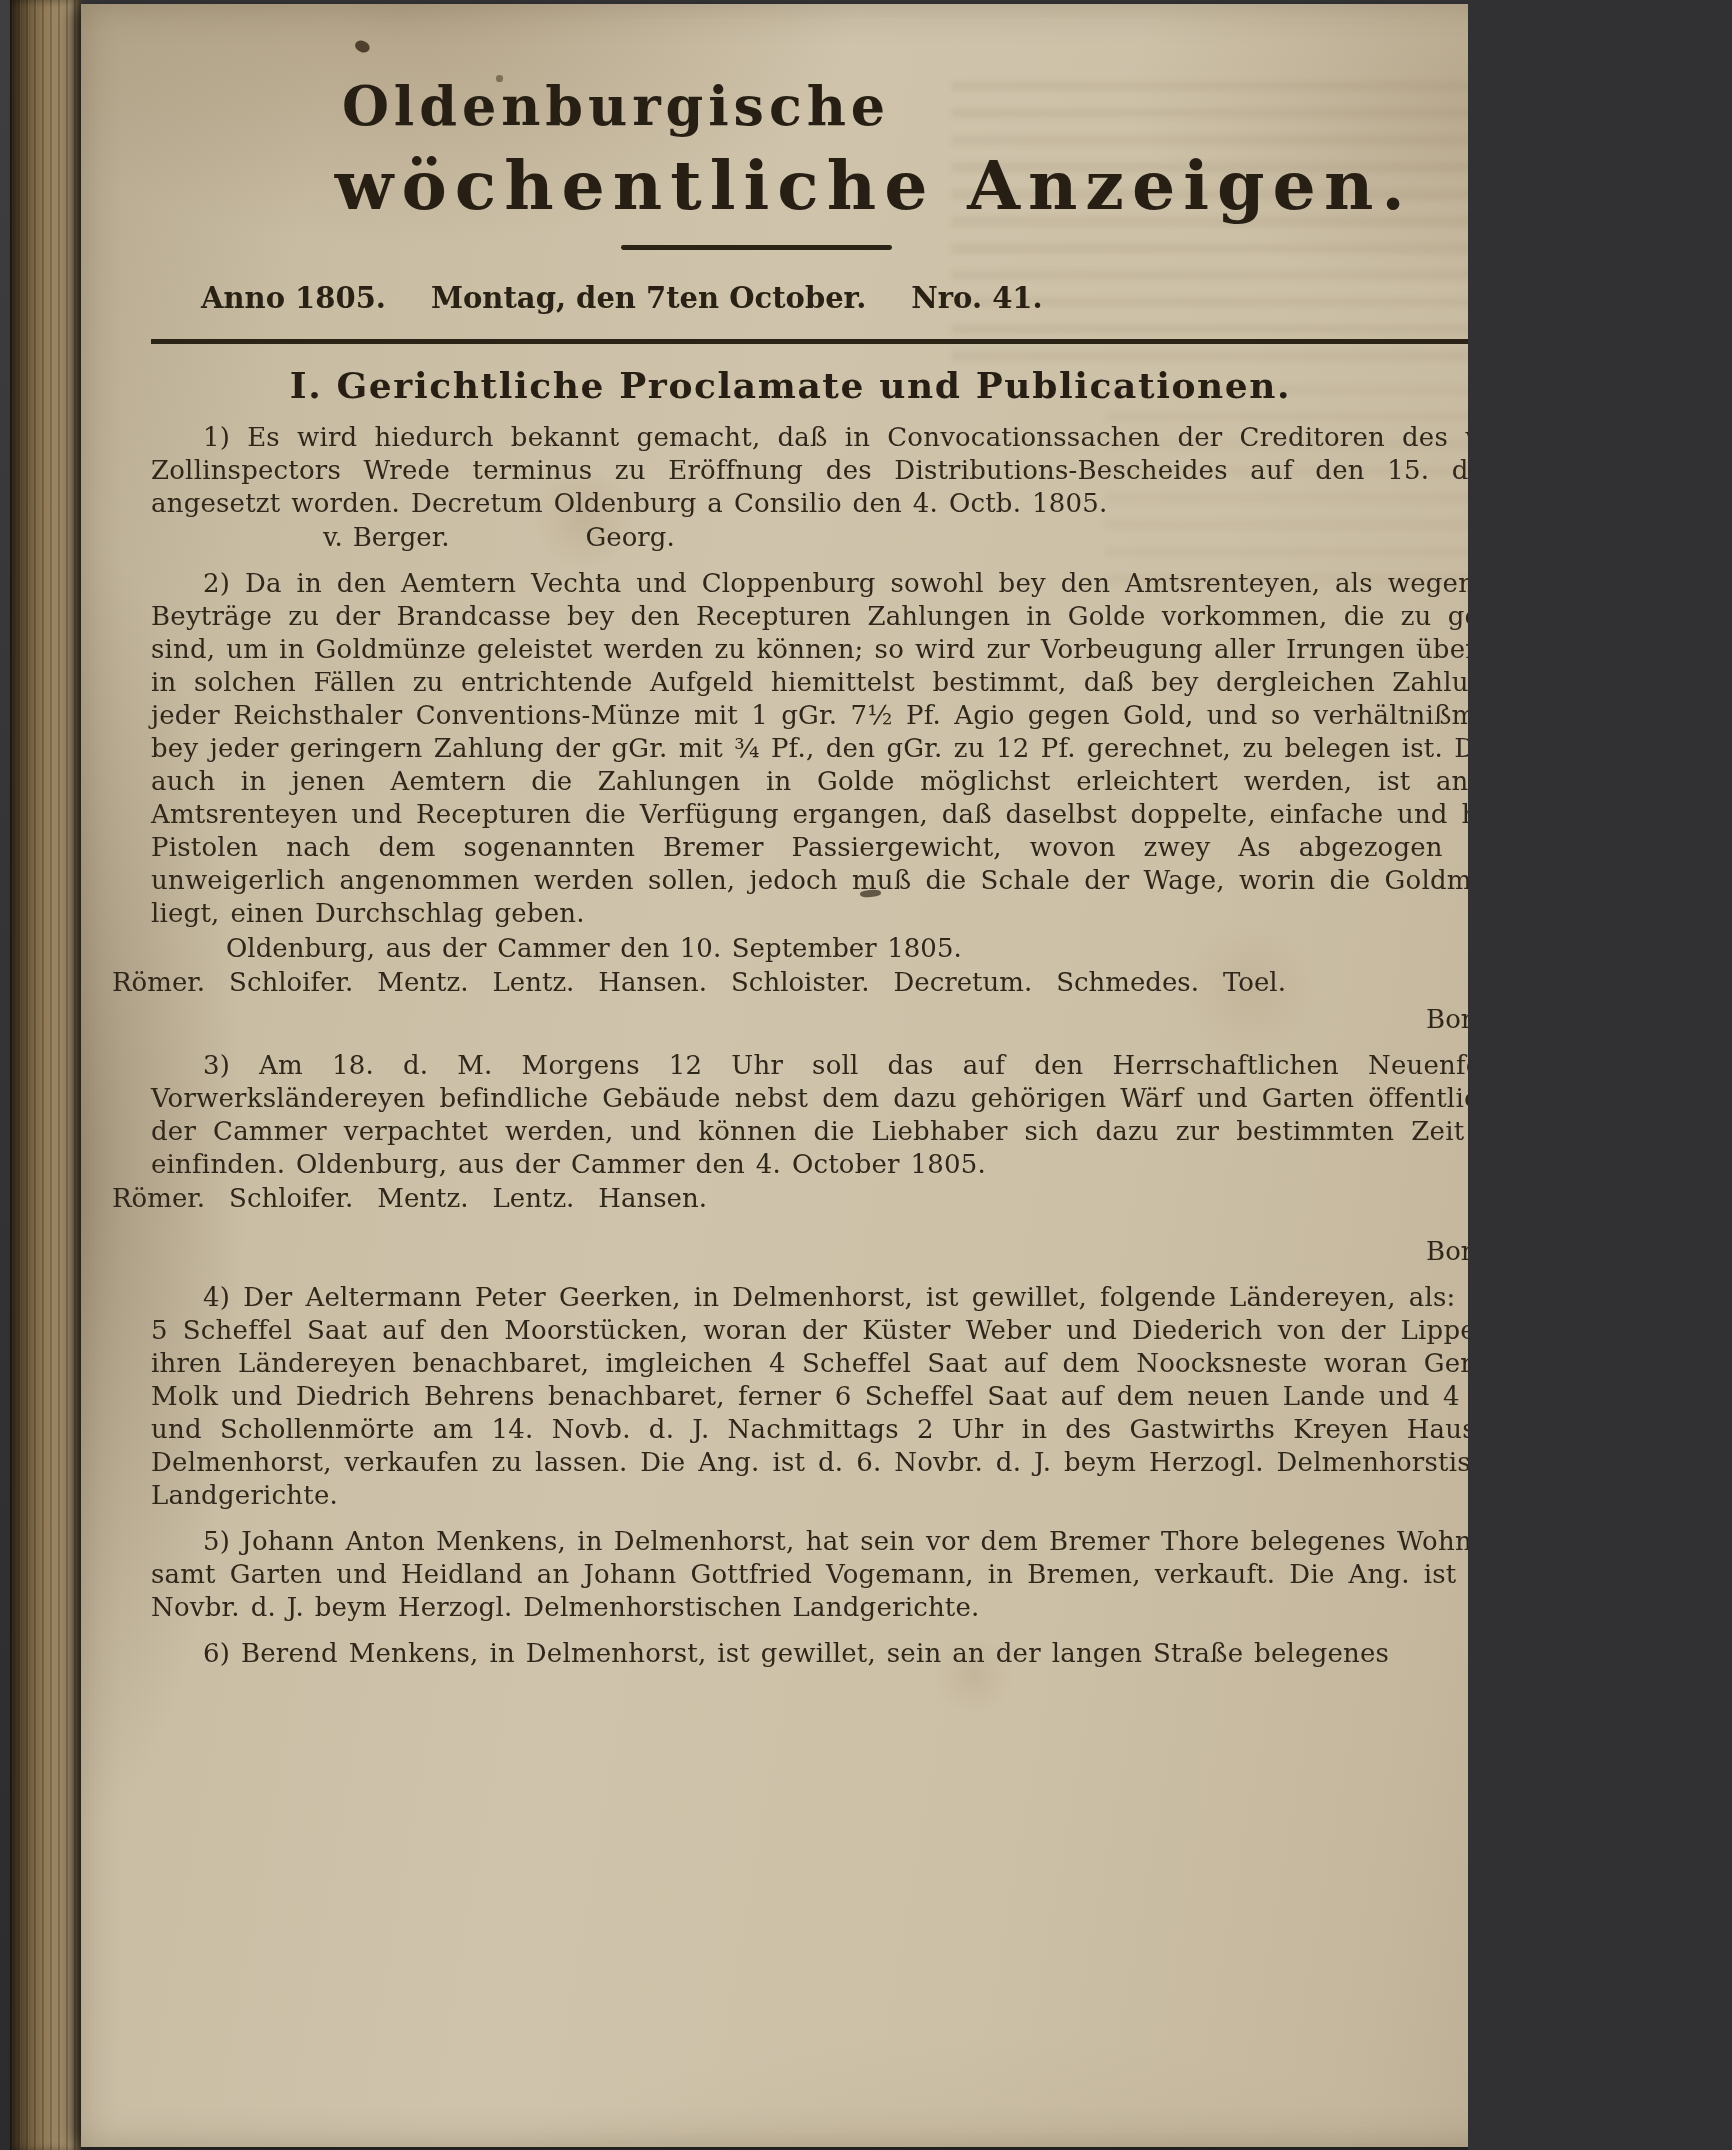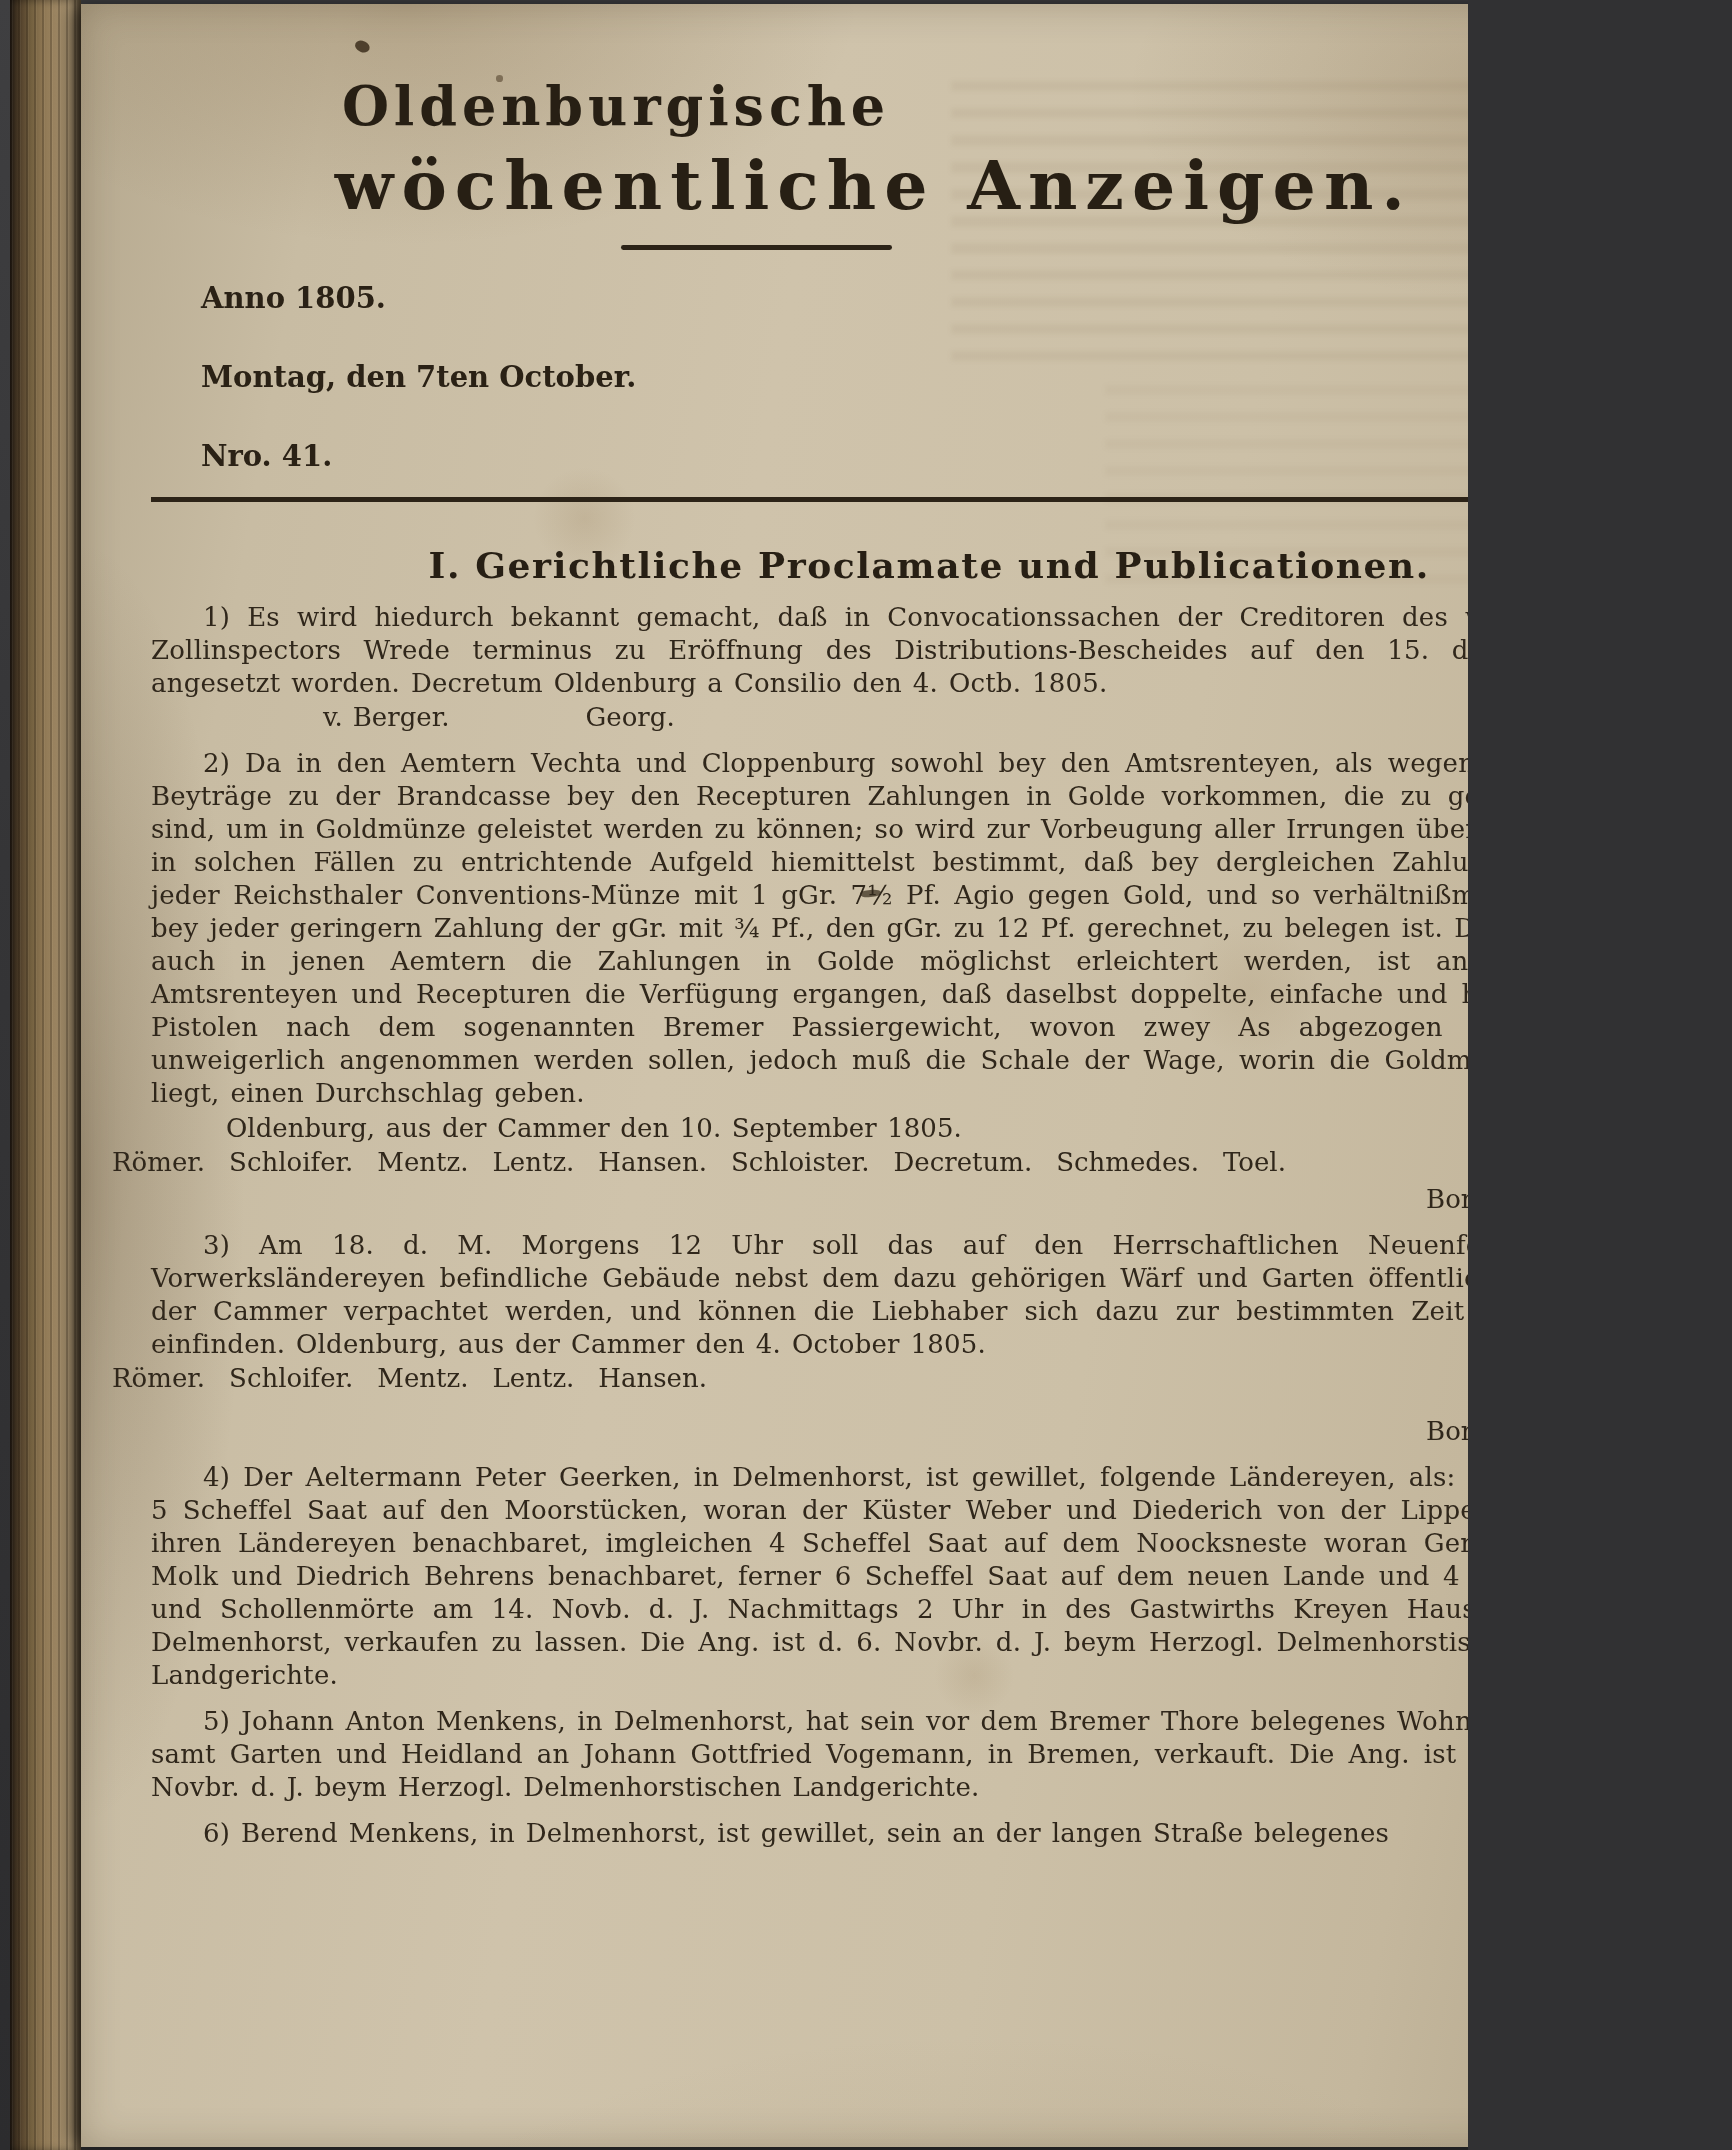--- a/index.html
+++ b/index.html
@@ -65,26 +65,26 @@
   .masthead-2 {
     font-size:68px; font-weight:bold; letter-spacing:8px; line-height:1.15;
     text-align:right; padding-right:122px; margin-top:8px; color:#271f14;
   }
   .rule-short {
     width:271px; height:4.9px; background:#2c2317; margin:21px 0 0 470px;
     border-radius:2.4px;
   }
   .dateline {
     display:flex; gap:45px; padding-left:50px; margin-top:31px;
-    font-size:29px; font-weight:bold; color:#2a2115;flex-direction:column;
+    font-size:29px; font-weight:bold; color:#2a2115;
   }
   .rule-full { width:100%; height:4.9px; background:#2c2317; margin-top:24px; }
   .section-heading {
     font-size:36px; font-weight:bold; letter-spacing:1.6px;
-    text-align:right; padding-right:105px; margin-top:42px; color:#271f14;
+    text-align:center; padding-right:105px; margin-top:20px; color:#271f14;
   }
   .body-text {
     font-size:26px; line-height:33px; text-align:justify; text-indent:52px;
     word-spacing:2.4px; letter-spacing:0.2px; margin-top:13px; color:#30271b;
   }
   .place-line {
     font-size:26px; line-height:33px; padding-left:75px; margin-top:1.6px;
     word-spacing:2.4px; color:#30271b;
   }
   .sig-row {

